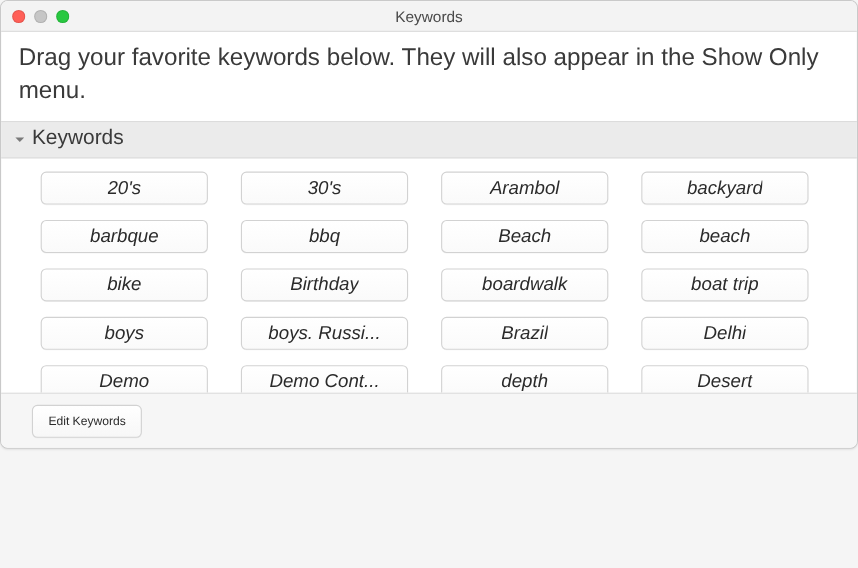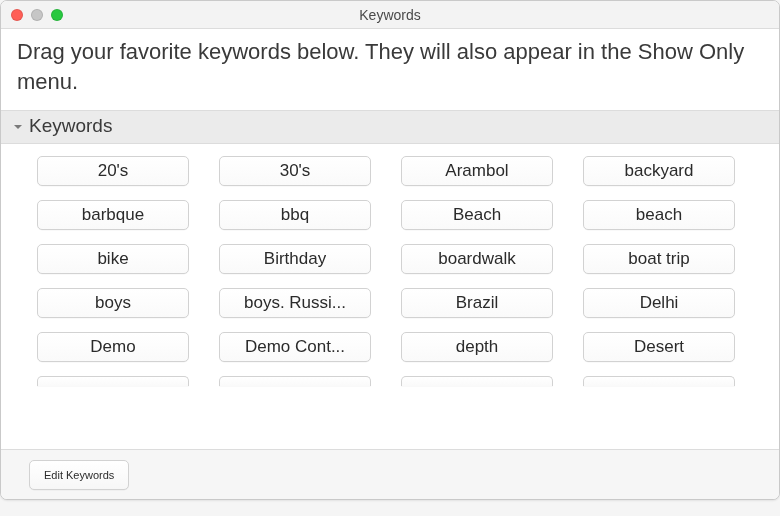--- a/index.html
+++ b/index.html
@@ -9,21 +9,21 @@
     }
     body {
       font-family: -apple-system, BlinkMacSystemFont, "Helvetica Neue", Arial, sans-serif;
       background: #f5f5f5;
       width: 780px;
       height: 516px;
       overflow: hidden;
     }
     .window {
       width: 780px;
-      height: 500px;
+      height: 408px;
       background: #ffffff;
       border: 1px solid #c9c9c9;
       border-radius: 7px;
       overflow: hidden;
       display: flex;
       flex-direction: column;
       box-shadow: 0 1px 2px rgba(0,0,0,0.08);
     }
     .titlebar {
       height: 28px;
@@ -125,20 +125,21 @@
       text-overflow: ellipsis;
       box-shadow: 0 0.5px 0.5px rgba(0,0,0,0.05);
       cursor: grab;
     }
     .keyword-pill span {
       overflow: hidden;
       text-overflow: ellipsis;
       white-space: nowrap;
       display: block;
       max-width: 100%;
+      font-style: italic;
     }
     .footer-bar {
       height: 50px;
       background: #f6f6f6;
       border-top: 1px solid #dcdcdc;
       display: flex;
       align-items: center;
       padding: 0 16px 0 28px;
       flex-shrink: 0;
     }

